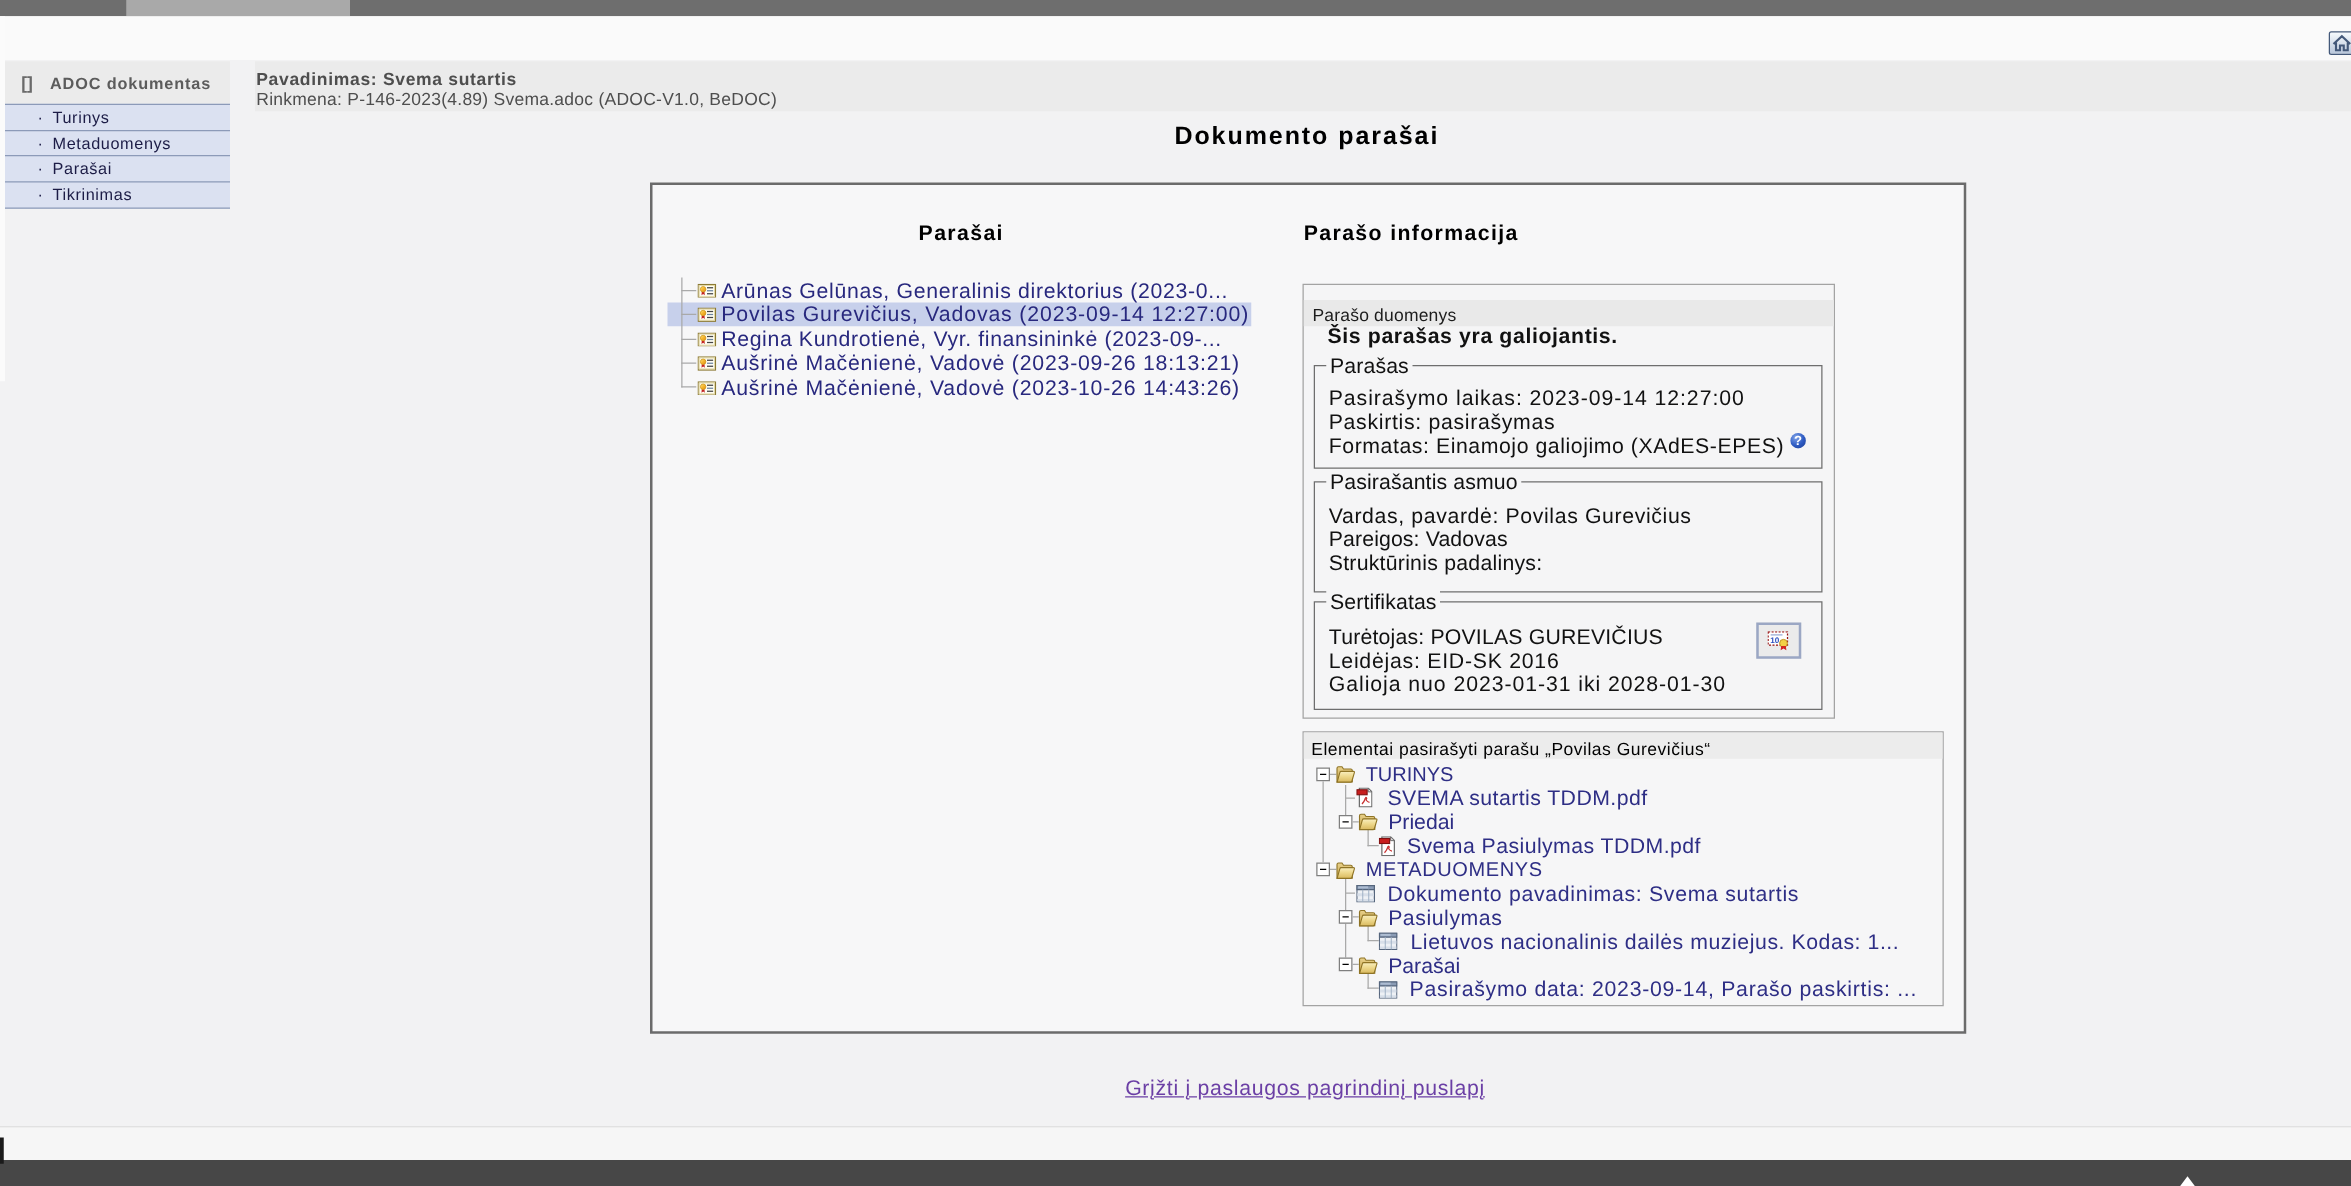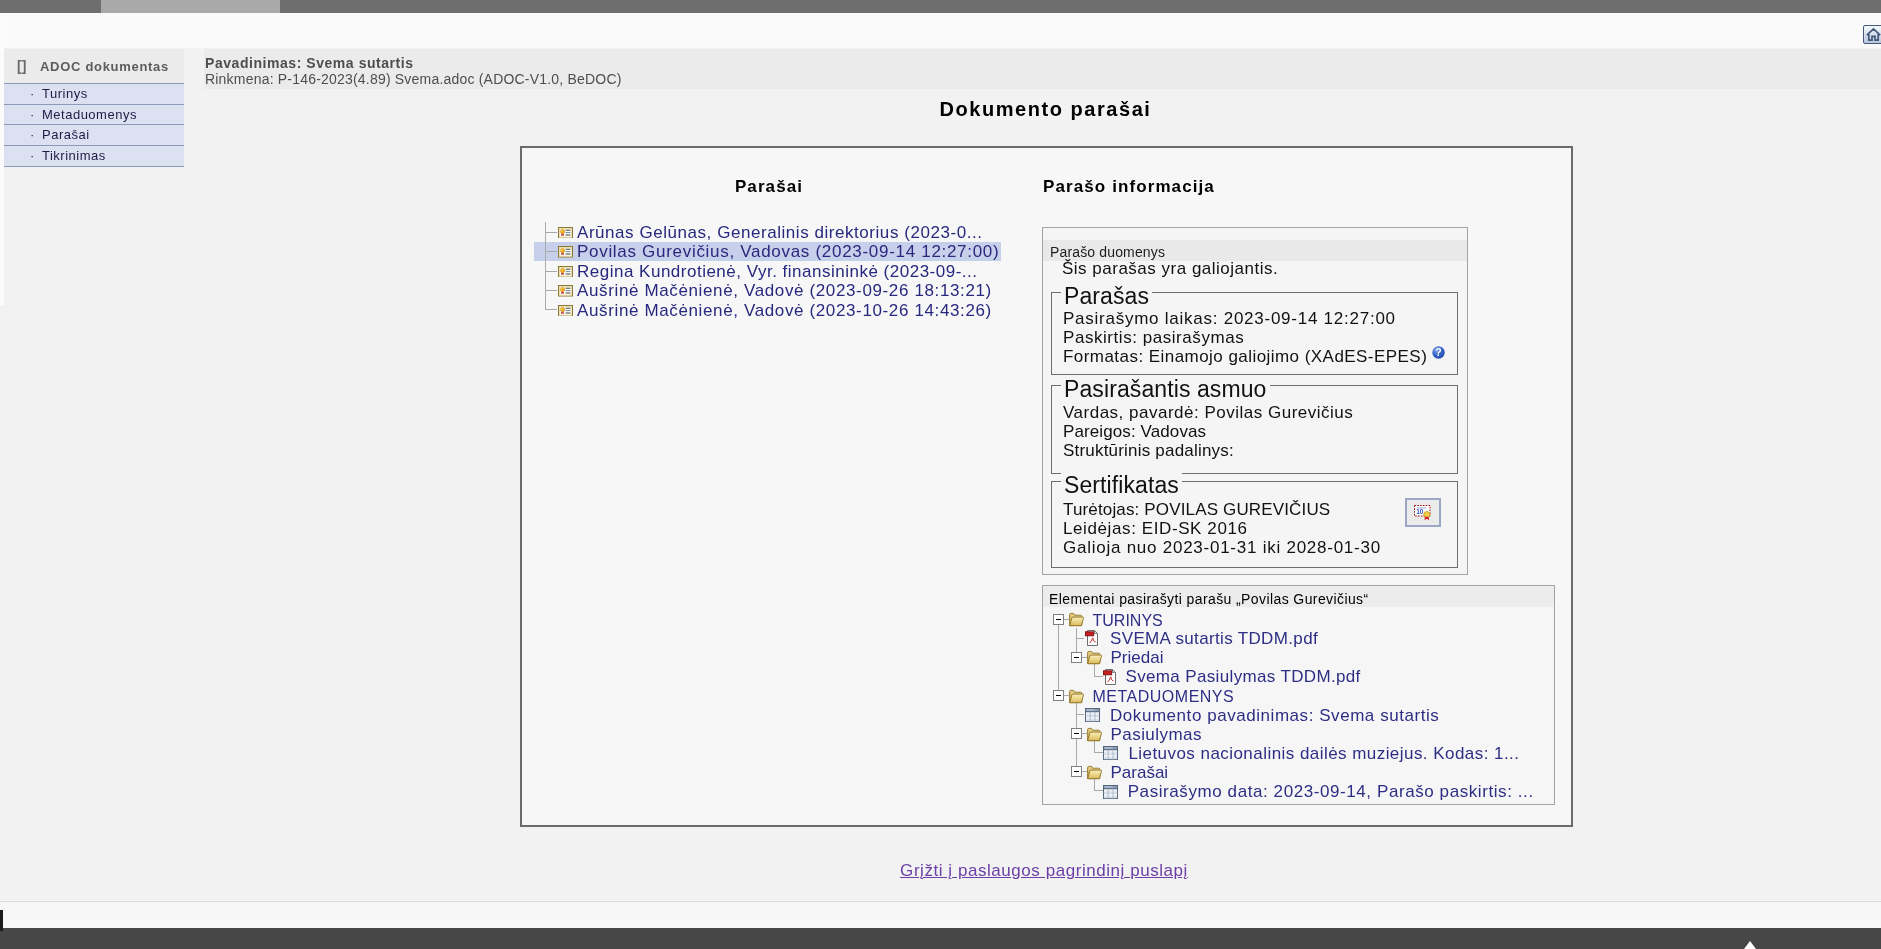--- a/index.html
+++ b/index.html
@@ -7,21 +7,21 @@
        background:#f2f2f3;font-family:"Liberation Sans",sans-serif;}
   .abs{position:absolute;}
   .nav-item{position:absolute;left:4px;width:180px;height:20.5px;background:#dbe1f1;
     border-top:1px solid #8c9ab8;color:#1c1c46;font-size:13px;line-height:20px;letter-spacing:0.5px;}
   .nav-item .dot{position:absolute;left:26px;}
   .nav-item .lbl{position:absolute;left:38px;}
   .sigrow{position:absolute;left:577px;color:#28287e;font-size:17px;line-height:19px;white-space:nowrap;}
   .tline{position:absolute;background:#a9a9a9;}
   .fs{position:absolute;border:1px solid #6e6e6e;}
   .fs .leg{position:absolute;top:-10px;left:9px;background:#f5f5f6;padding:0 3px;
-     font-size:23px;letter-spacing:0.1px;color:#111;white-space:nowrap;}
+     font-size:17px;letter-spacing:0.1px;color:#111;white-space:nowrap;}
   .ftext{position:absolute;left:1063px;font-size:17px;line-height:19px;color:#111;white-space:nowrap;}
   .etree{position:absolute;color:#2e2e85;font-size:17px;line-height:19px;letter-spacing:0.45px;white-space:nowrap;}
   .ebox{position:absolute;width:11px;height:11px;background:#fff;border:1px solid #7f7f7f;box-sizing:border-box;}
   .ebox i{position:absolute;left:2px;top:4px;width:5px;height:1px;background:#000;}
 </style>
 </head>
 <body>
 
 <div class="abs" style="left:0;top:0;width:1881px;height:13px;background:#6e6e6e;"></div>
 <div class="abs" style="left:101px;top:0;width:179px;height:13px;background:#a9a9a9;"></div>
@@ -80,21 +80,21 @@
 <div class="sigrow" style="top:242px;letter-spacing:0.7px;">Povilas Gurevičius, Vadovas (2023-09-14 12:27:00)</div>
 <div class="sigrow" style="top:261.5px;letter-spacing:0.5px;">Regina Kundrotienė, Vyr. finansininkė (2023-09-...</div>
 <div class="sigrow" style="top:281px;letter-spacing:0.63px;">Aušrinė Mačėnienė, Vadovė (2023-09-26 18:13:21)</div>
 <div class="sigrow" style="top:300.5px;letter-spacing:0.63px;">Aušrinė Mačėnienė, Vadovė (2023-10-26 14:43:26)</div>
 
 <div class="abs" style="left:1042px;top:227px;width:424px;height:346px;border:1px solid #a3a3a3;background:#f5f5f6;">
   <div style="position:absolute;left:0;top:0;width:100%;height:21px;background:#e9e9e9;margin-top:12px;">
     <span style="position:absolute;left:7px;top:4px;font-size:14px;letter-spacing:0.15px;color:#1c1c1c;">Parašo duomenys</span>
   </div>
 </div>
-<div class="ftext" style="left:1062px;top:258.5px;letter-spacing:0.5px;">Šis parašas yra galiojantis.</div>
+<div class="ftext" style="left:1062px;top:258.5px;letter-spacing:0.5px;font-weight:bold;">Šis parašas yra galiojantis.</div>
 
 <div class="fs" style="left:1051px;top:292px;width:405px;height:81px;">
   <span class="leg">Parašas</span>
 </div>
 <div class="ftext" style="top:309px;letter-spacing:0.75px;">Pasirašymo laikas: 2023-09-14 12:27:00</div>
 <div class="ftext" style="top:328px;letter-spacing:0.55px;">Paskirtis: pasirašymas</div>
 <div class="ftext" style="top:347px;letter-spacing:0.45px;">Formatas: Einamojo galiojimo (XAdES-EPES)</div>
 <svg class="abs" style="left:1431.5px;top:345.5px;" width="13" height="13" viewBox="0 0 13 13">
   <defs>
       <radialGradient id="hg" cx="0.35" cy="0.3" r="0.9">

